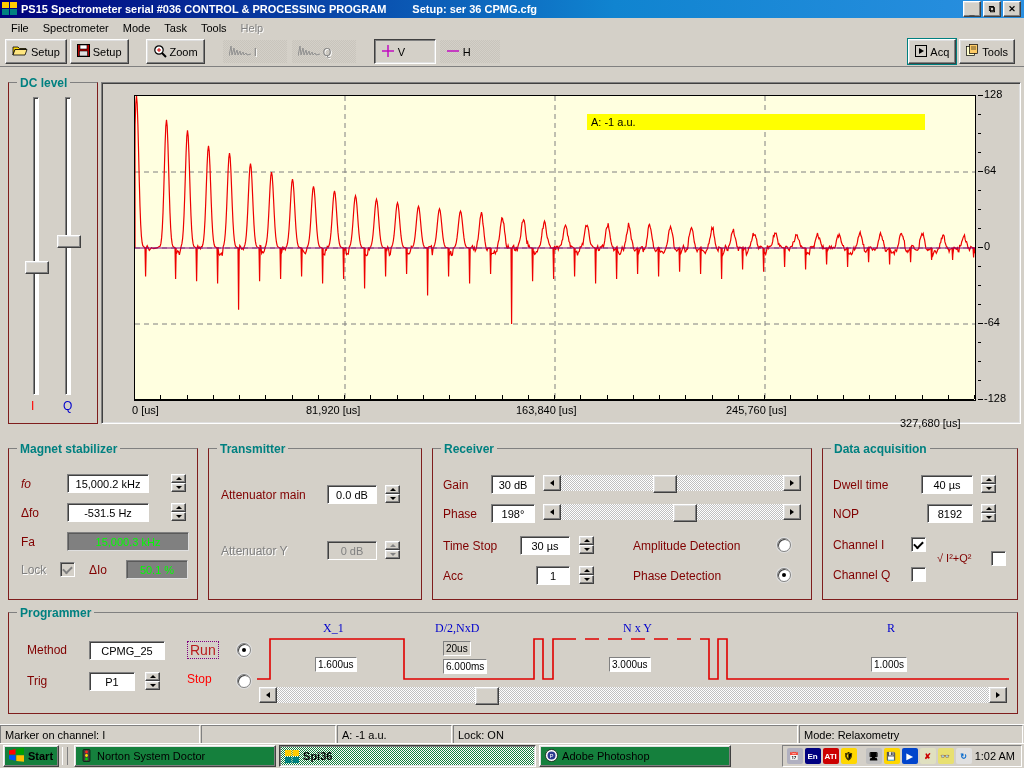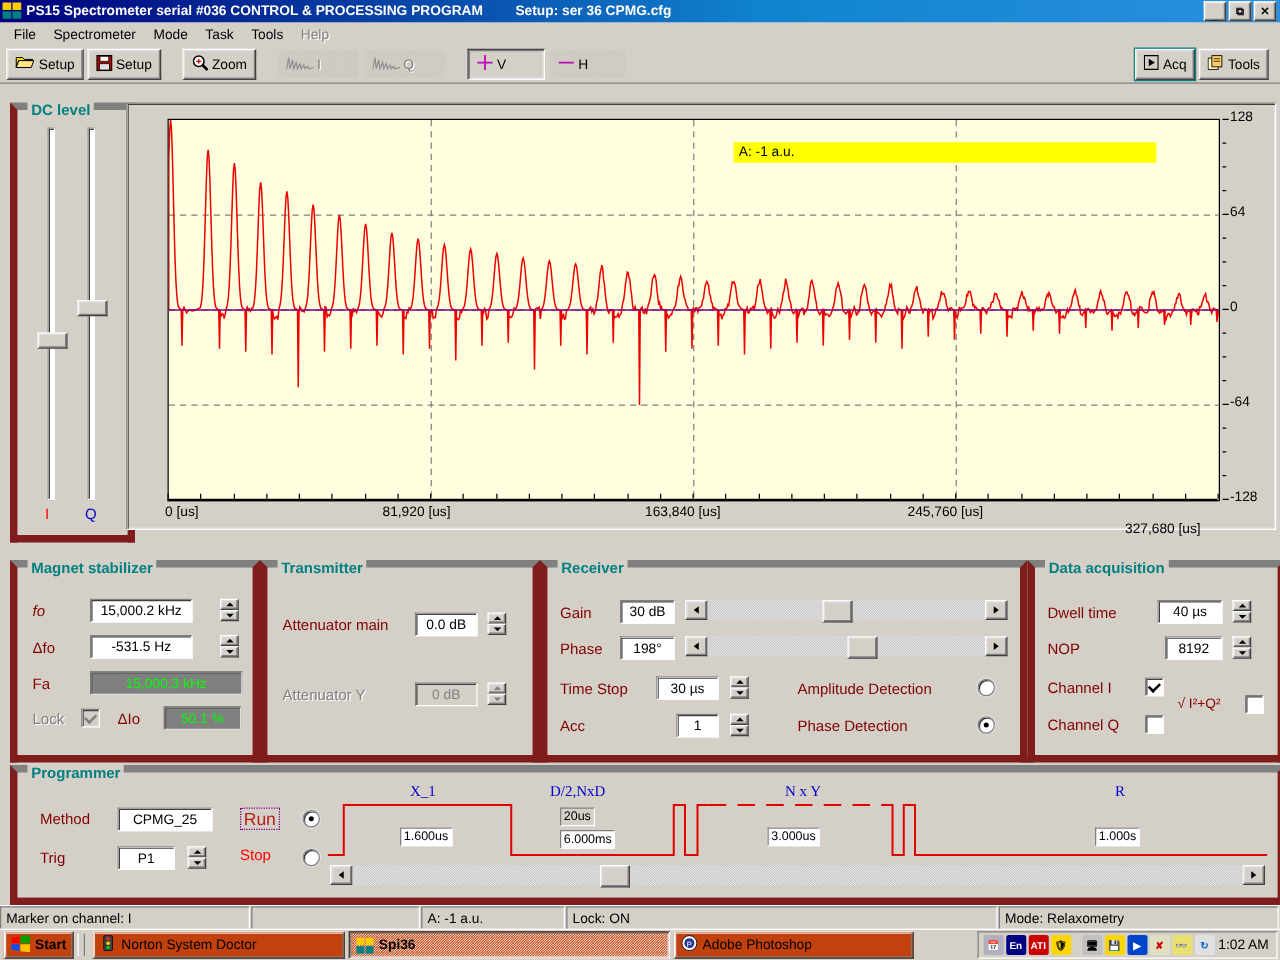--- a/index.html
+++ b/index.html
@@ -50,21 +50,21 @@
     background:#d4d0c8;
   }
   .tbtn.flat{border:1px solid #d4d0c8;box-shadow:none;
     background-image:linear-gradient(45deg,#c8c4bc 25%,transparent 25%,transparent 75%,#c8c4bc 75%),
                      linear-gradient(45deg,#c8c4bc 25%,transparent 25%,transparent 75%,#c8c4bc 75%);
     background-size:2px 2px;background-position:0 0,1px 1px;}
   .tbtn.disabled{color:#808080;text-shadow:1px 1px 0 #fff;}
   .tsep{width:14px;}
   .tright{position:absolute;right:6px;display:flex;}
   
-  .grp{position:absolute;border:6px solid #7f1d1d;border-top-color:#808080;}
+  .grp{position:absolute;border:1px solid #7f1d1d;border-top-color:#808080;}
   .grp::after{content:"";position:absolute;inset:-1px;border:1px solid #fff;
               border-top-color:transparent;pointer-events:none;z-index:-1;}
   .grp-title{position:absolute;top:-7px;left:8px;background:#d4d0c8;padding:0 3px;
              color:#008080;font-weight:bold;font-size:12px;white-space:nowrap;}
   
   .sunken{
     border:1px solid;border-color:#808080 #ffffff #ffffff #808080;
     box-shadow:inset 1px 1px 0 #404040, inset -1px -1px 0 #dfdfdf;
     background:#d4d0c8;
   }
@@ -133,21 +133,21 @@
   .sb-cell{
     height:17px;margin:1px 1px 1px 0;
     border:1px solid;border-color:#808080 #ffffff #ffffff #808080;
     display:flex;align-items:center;padding:0 4px;font-size:11px;white-space:nowrap;
   }
   
   #taskbar{position:absolute;left:0;bottom:0;width:1024px;height:24px;background:#d4d0c8;
            border-top:1px solid #fff;display:flex;align-items:center;}
   .tb-btn{
     height:20px;display:flex;align-items:center;gap:4px;padding:0 5px;margin-left:3px;
-    background:#c2410c;border:1px solid;border-color:#ffffff #404040 #404040 #ffffff;
+    background:#15803d;border:1px solid;border-color:#ffffff #404040 #404040 #ffffff;
     box-shadow:inset -1px -1px 0 #808080, inset 1px 1px 0 #dfdfdf;
     font-size:11px;white-space:nowrap;
   }
   .tb-btn.active{
     border-color:#404040 #ffffff #ffffff #404040;
     box-shadow:inset 1px 1px 0 #808080, inset -1px -1px 0 #dfdfdf;
     background-image:linear-gradient(45deg,#fff 25%,transparent 25%,transparent 75%,#fff 75%),
                      linear-gradient(45deg,#fff 25%,transparent 25%,transparent 75%,#fff 75%);
     background-size:2px 2px;background-position:0 0,1px 1px;
     font-weight:bold;

